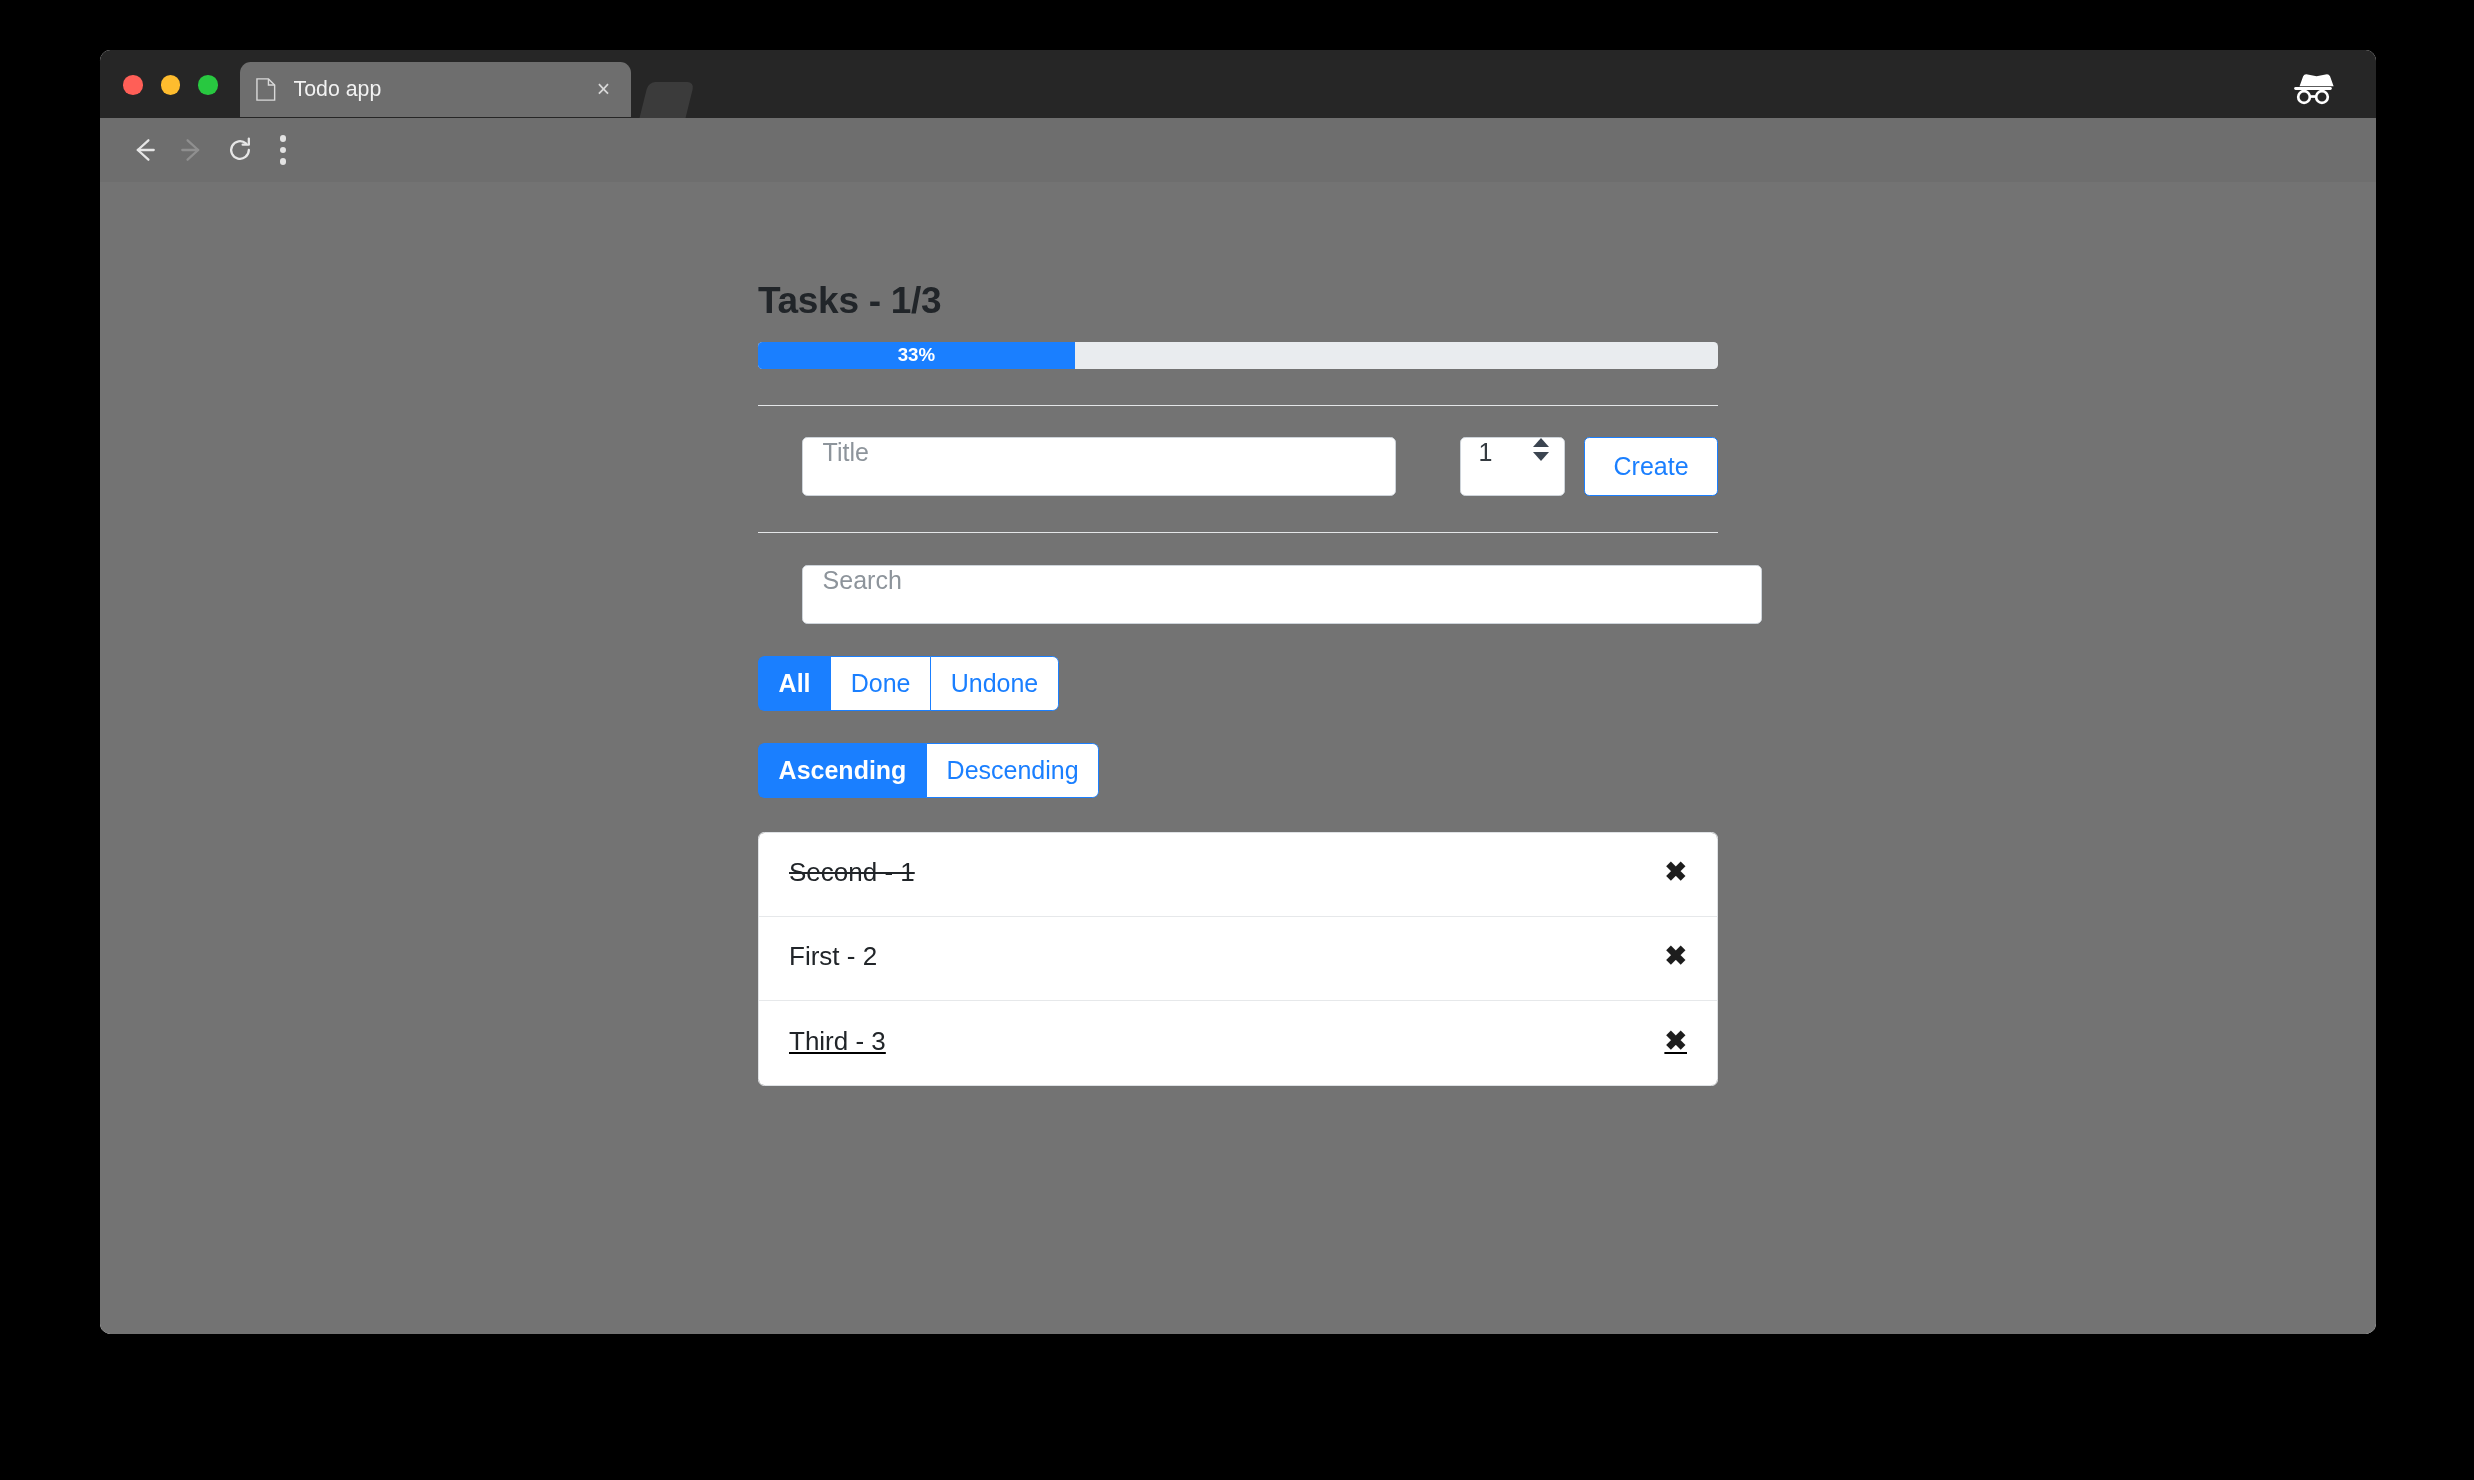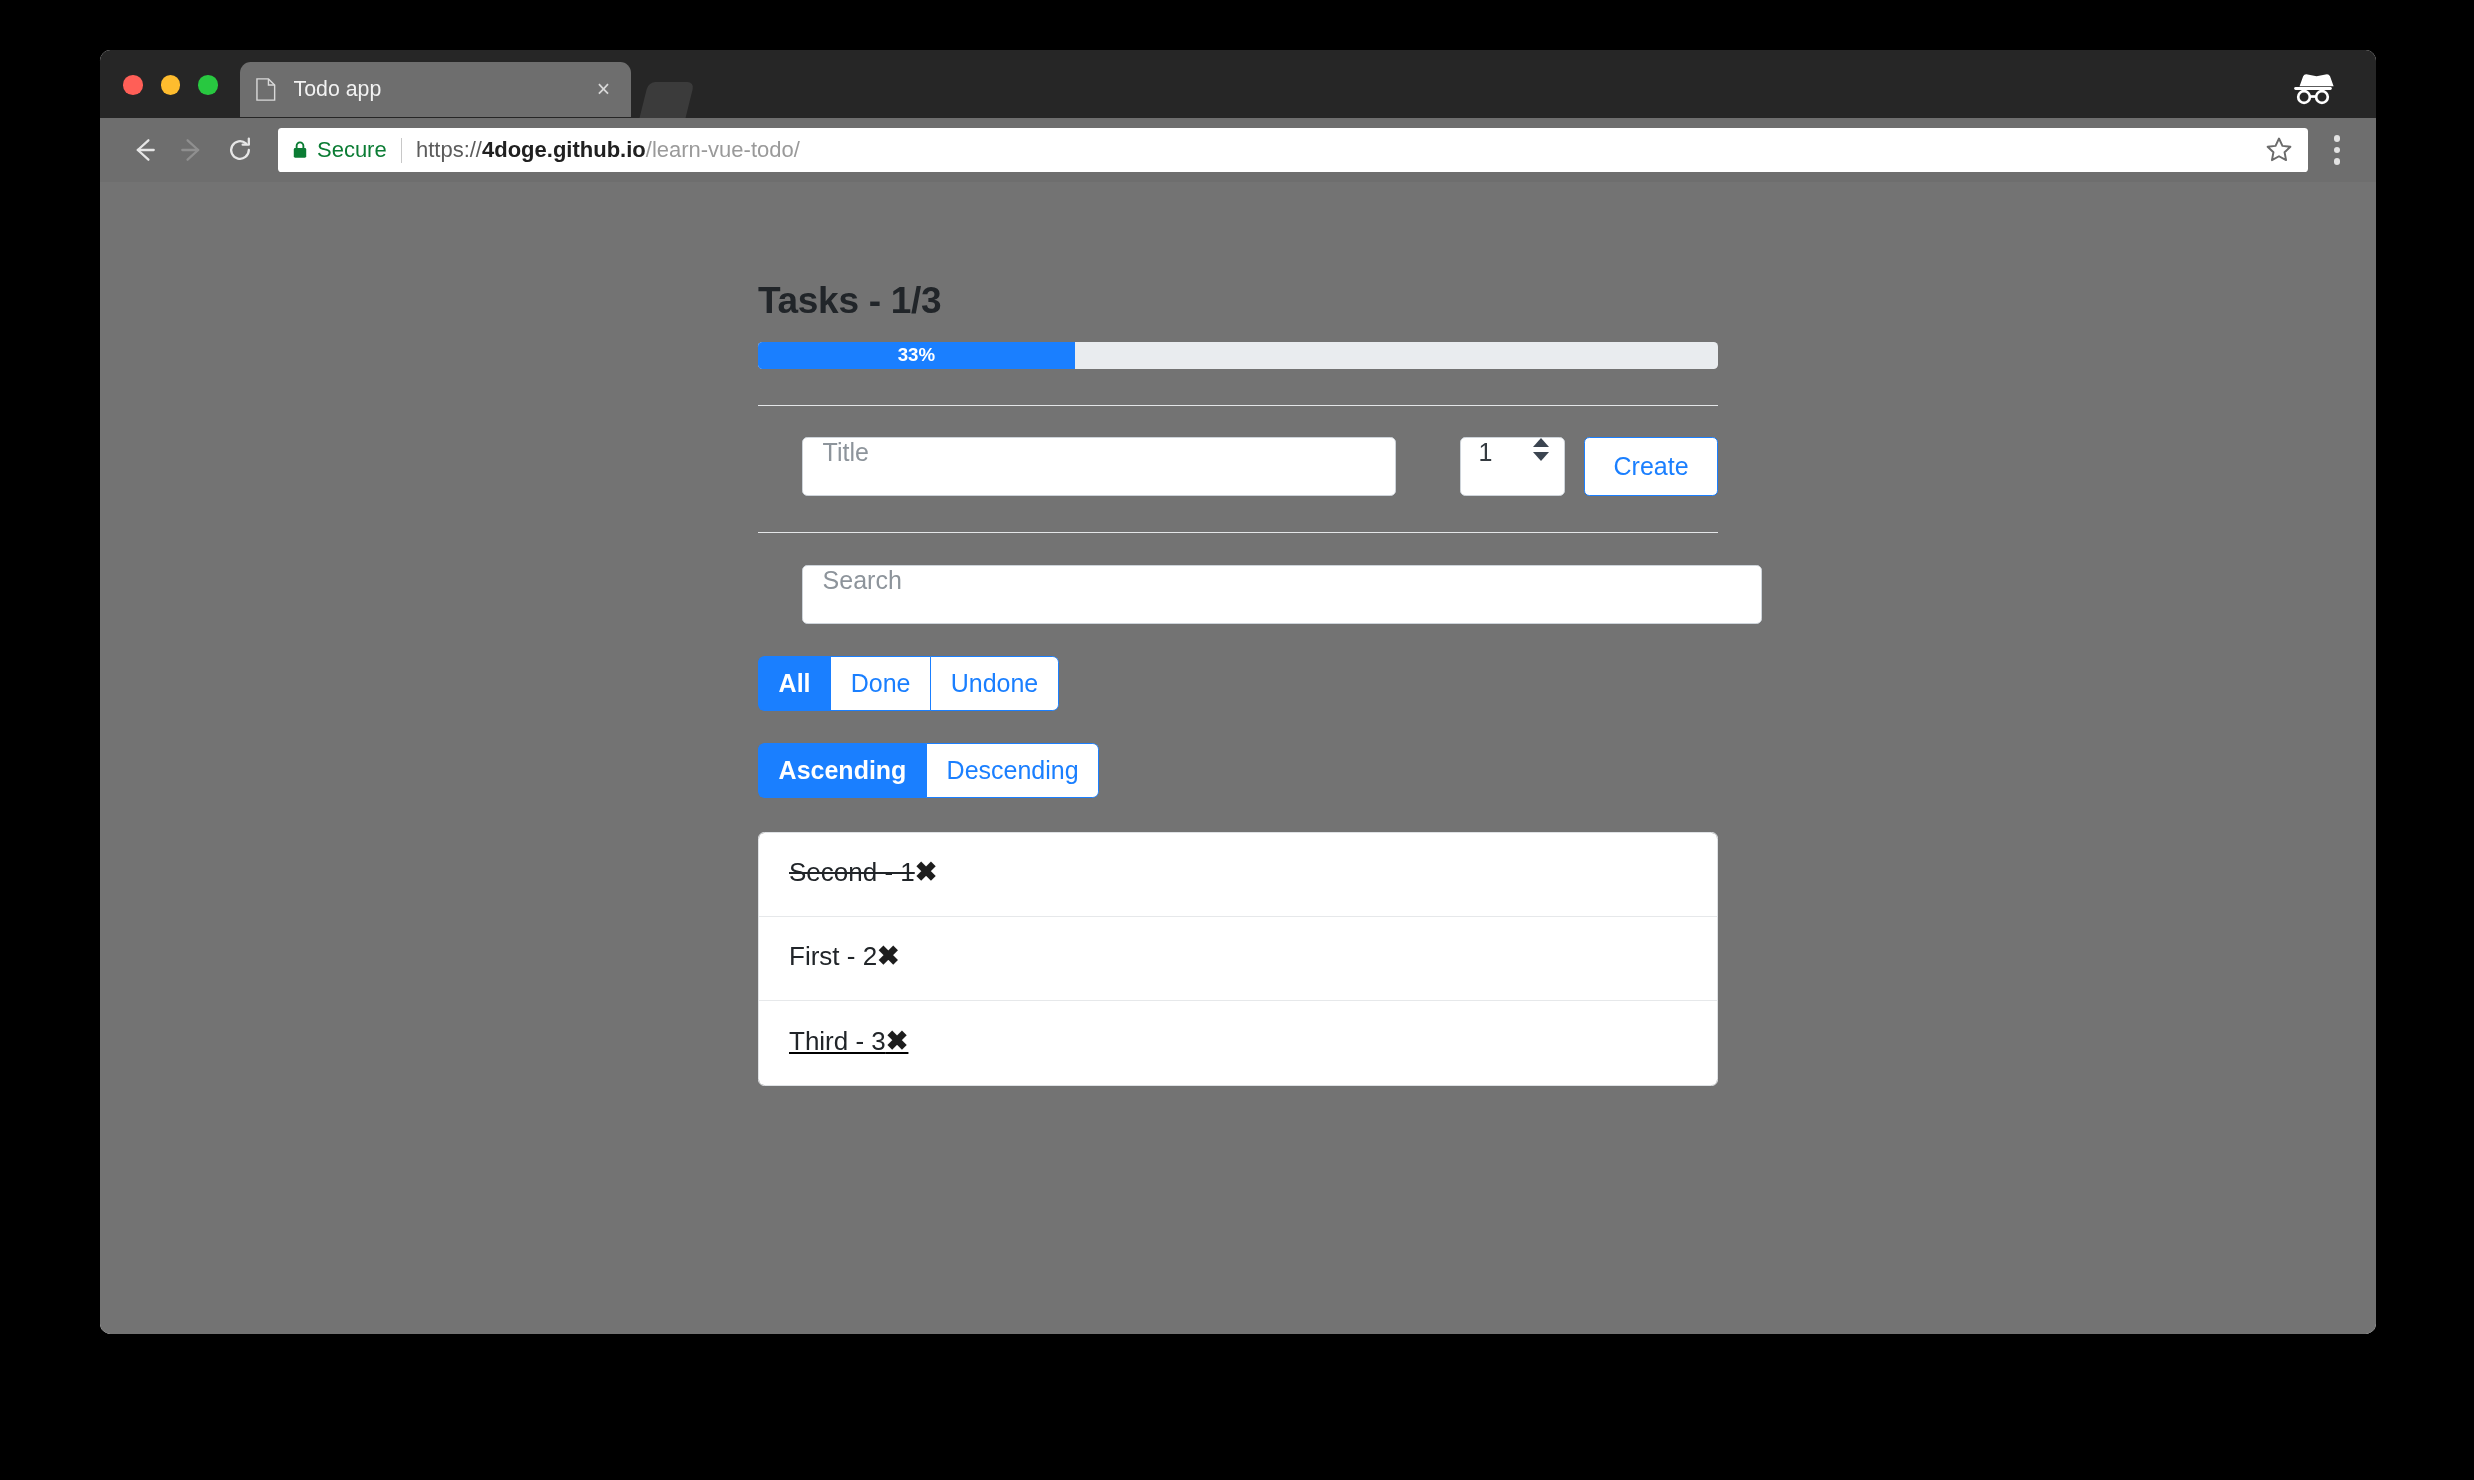--- a/index.html
+++ b/index.html
@@ -299,20 +299,21 @@
 
   .task-list {
     margin-top: 34px;
     border: 0.9px solid #dfe2e5;
     border-radius: 6.2px;
     overflow: hidden;
   }
   .task-item {
     display: flex;
     align-items: center;
+    justify-content: space-between;
     height: 84px;
     padding: 0 30px 4px 30px;
     border-bottom: 0.9px solid #e6e8ea;
     background: #ffffff;
     box-sizing: border-box;
   }
   .task-item:last-child { border-bottom: none; text-decoration: underline; }
   .task-label {
     font-size: 26px;
     color: #212529;
@@ -369,34 +370,20 @@
         <path d="M24 17 H6" fill="none" stroke="#8f8f8f" stroke-width="2.6" stroke-linecap="round"></path>
       </svg>
     </div>
     <div class="nav-btn">
       <svg width="30" height="30" viewBox="0 0 34 34">
         <path d="M27 17 a10 10 0 1 1 -3.3 -7.4" fill="none" stroke="#e6e6e6" stroke-width="2.6" stroke-linecap="round"></path>
         <path d="M27 4 v7 h-7" fill="none" stroke="#e6e6e6" stroke-width="2.6" stroke-linecap="round" stroke-linejoin="round"></path>
       </svg>
     </div>
 
-    <div class="omnibox">
-      <svg class="lock-icon" viewBox="0 0 18 22">
-        <rect x="2" y="9" width="14" height="11" rx="1.6" fill="#0b7c34"></rect>
-        <path d="M5.2 9 V6.4 a3.8 3.8 0 0 1 7.6 0 V9" fill="none" stroke="#0b7c34" stroke-width="2.1"></path>
-      </svg>
-      <span class="secure-label">Secure</span>
-      <span class="omni-sep"></span>
-      <span class="url">
-        <span class="scheme">https://</span><span class="host">4doge.github.io</span><span class="path">/learn-vue-todo/</span>
-      </span>
-      <svg class="star-icon" viewBox="0 0 34 34">
-        <path d="M17 4 l3.9 8.3 l9 1.1 l-6.6 6.2 l1.7 8.9 l-8 -4.4 l-8 4.4 l1.7 -8.9 l-6.6 -6.2 l9 -1.1 z" fill="none" stroke="#6b6b6b" stroke-width="2.2" stroke-linejoin="round"></path>
-      </svg>
-    </div>
 
     <div class="menu-dots">
       <span></span>
         <span></span>
         <span></span>
     </div>
   </div>
 
   <div class="viewport">
     <div class="app">

